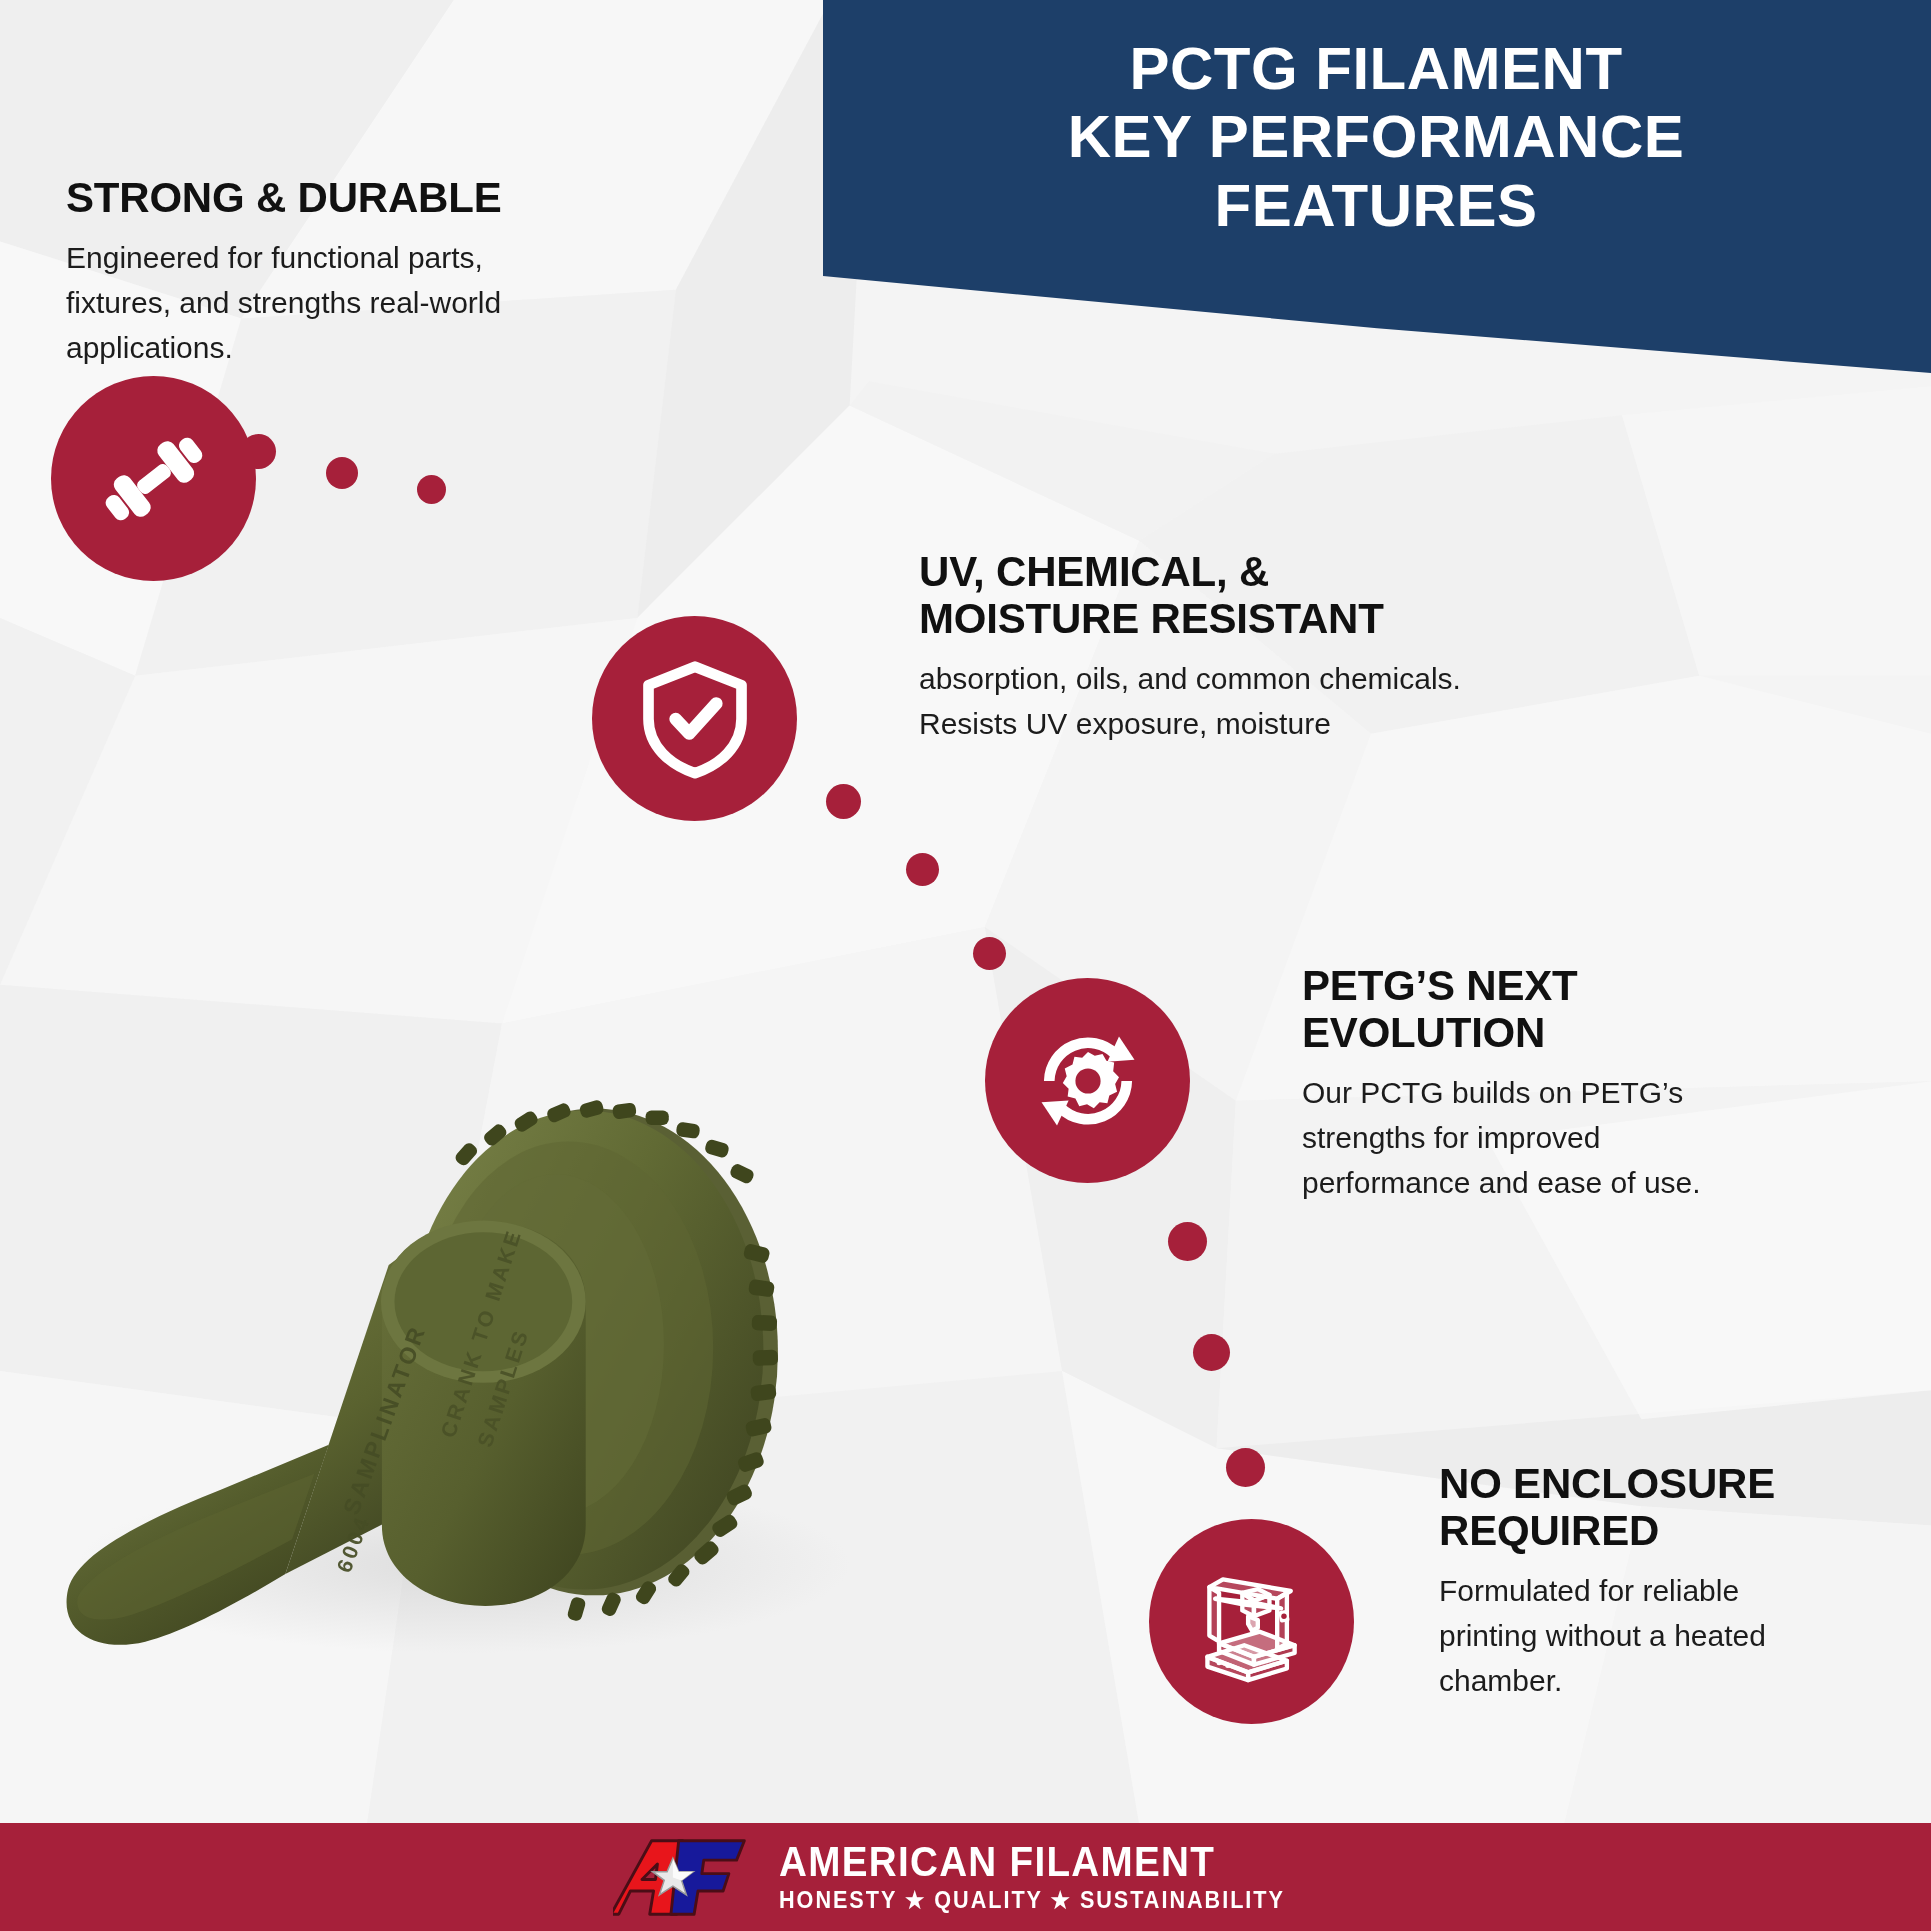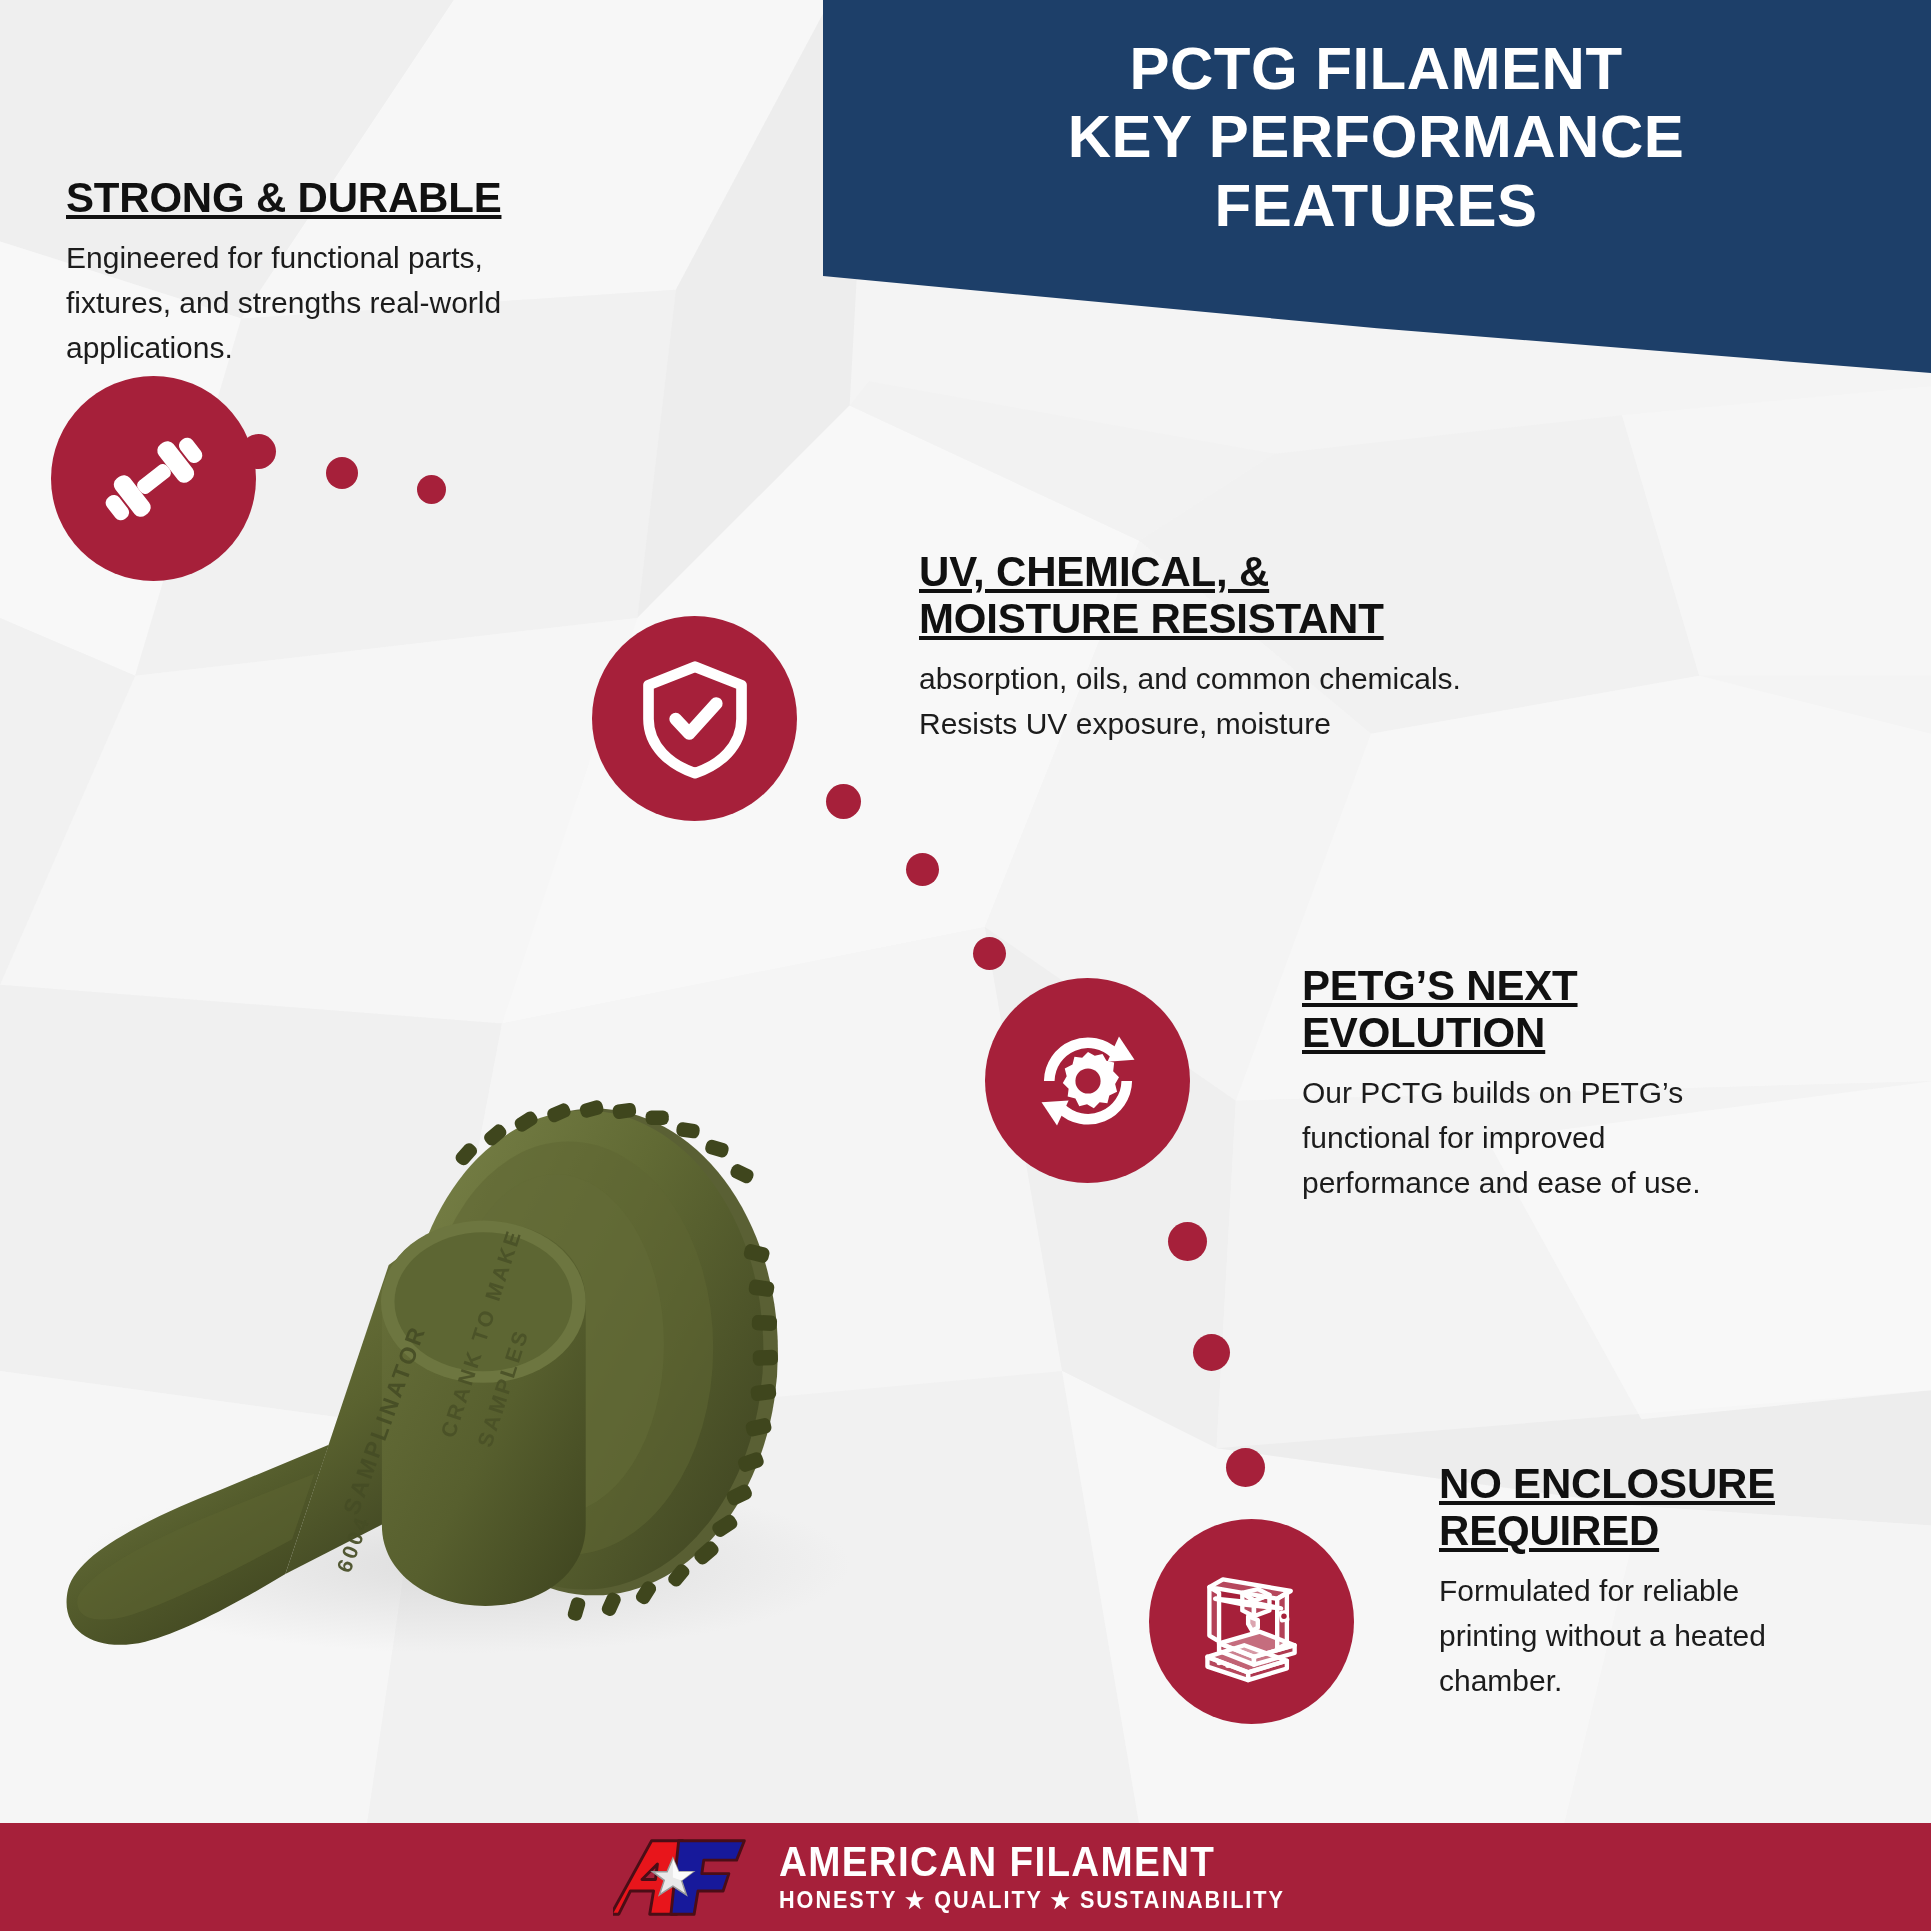--- a/index.html
+++ b/index.html
@@ -31,21 +31,21 @@
     font-family:"Liberation Sans", sans-serif;
   }
   .header-title span{display:block;}
 
   
   .feature{position:absolute;z-index:6;}
   .f-title{
     font-size:42px;font-weight:bold;color:#111111;
     line-height:1.12;letter-spacing:-0.2px;margin:0 0 13.5px 0;
   }
-  .f-title span{display:block;text-decoration:underline;}
+  .f-title span{display:block;}
   .f-body{
     font-size:30px;color:#1c1c1c;line-height:1.5;margin:0;font-weight:400;
   }
   .f-body span{display:block;}
 
   .feat-1{left:66px;top:174px;width:541px;}
   .feat-2{left:919px;top:548px;width:618px;}
   .feat-3{left:1302px;top:962px;width:454px;}
   .feat-4{left:1439px;top:1460px;width:444px;}
 
@@ -279,21 +279,21 @@
     </svg>
   </div>
 
   <div class="feature feat-3">
     <div class="f-title">
       <span>PETG’S NEXT</span>
       <span>EVOLUTION</span>
     </div>
     <div class="f-body">
       <span>Our PCTG builds on PETG’s</span>
-      <span>functional for improved</span>
+      <span>strengths for improved</span>
       <span>performance and ease of use.</span>
     </div>
   </div>
   <div class="icon-badge badge-3">
     <svg viewBox="0 0 128 128">
 
       <path d="M24 64 A40 40 0 0 1 92 36" fill="none" stroke="#ffffff" stroke-width="11" stroke-linecap="butt"></path>
       <polygon points="96,18 112,42 84,44" fill="#ffffff"></polygon>
       <path d="M104 64 A40 40 0 0 1 36 92" fill="none" stroke="#ffffff" stroke-width="11" stroke-linecap="butt"></path>
       <polygon points="32,110 16,86 44,84" fill="#ffffff"></polygon>

